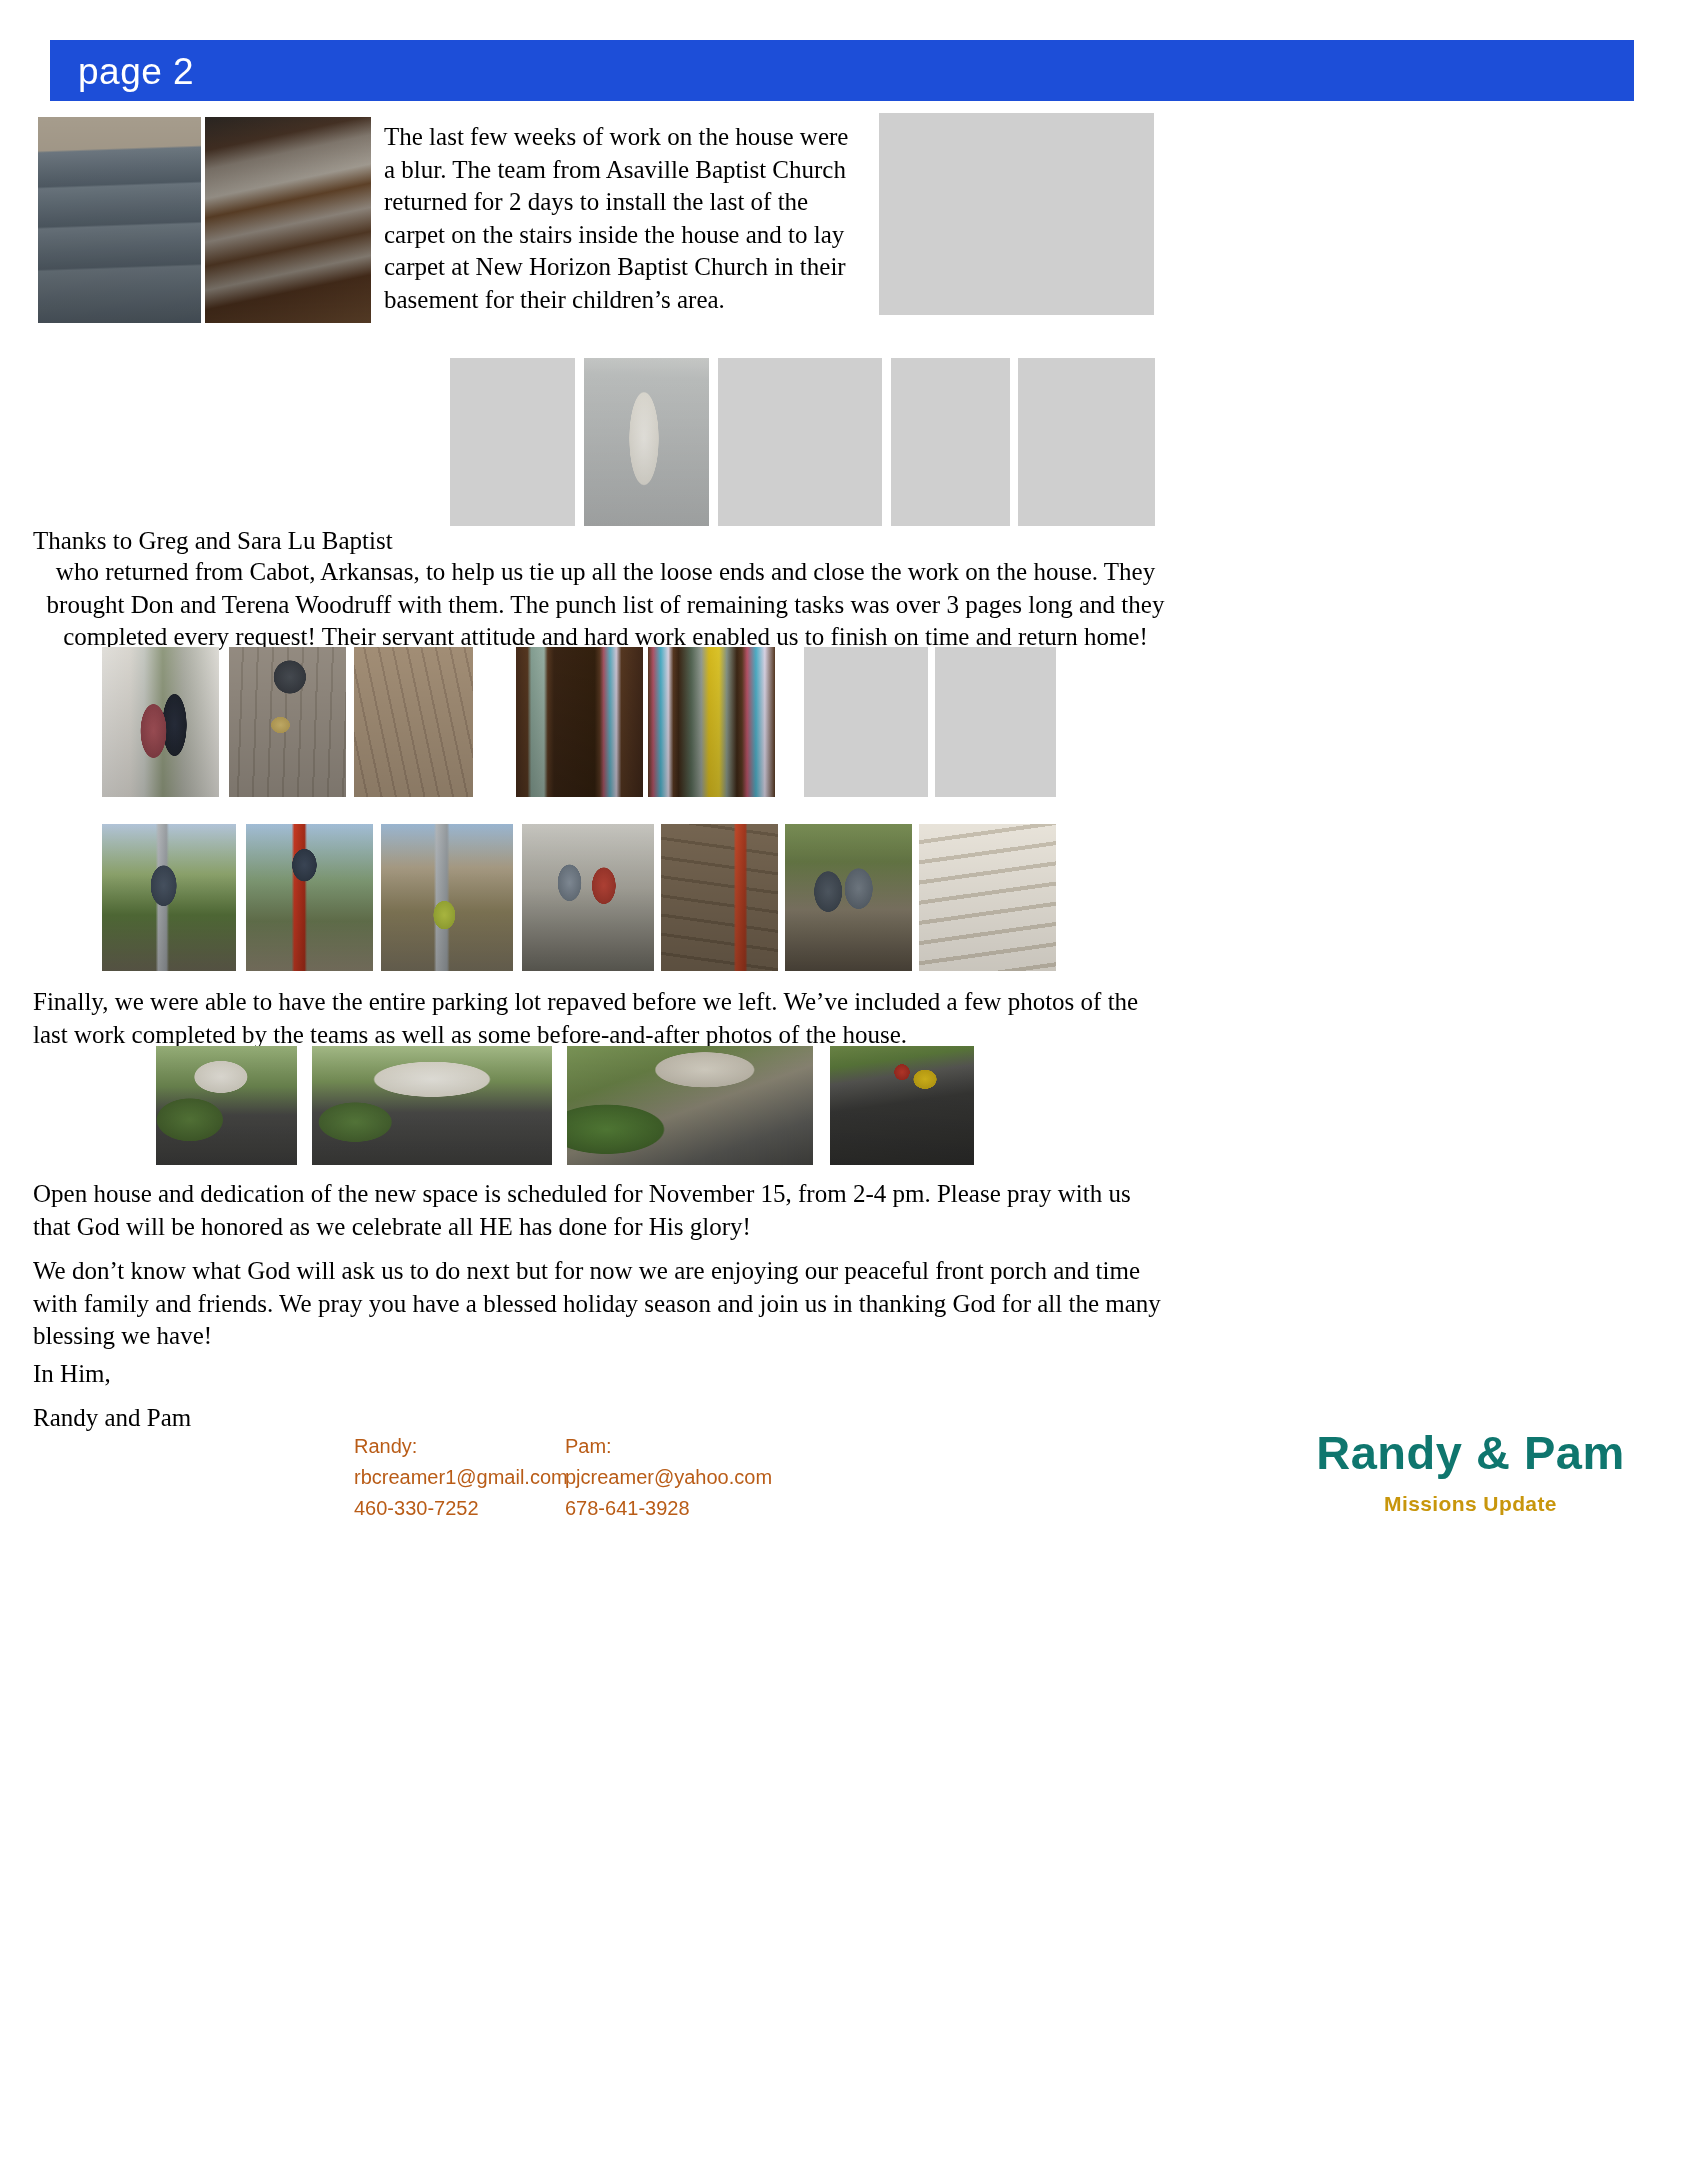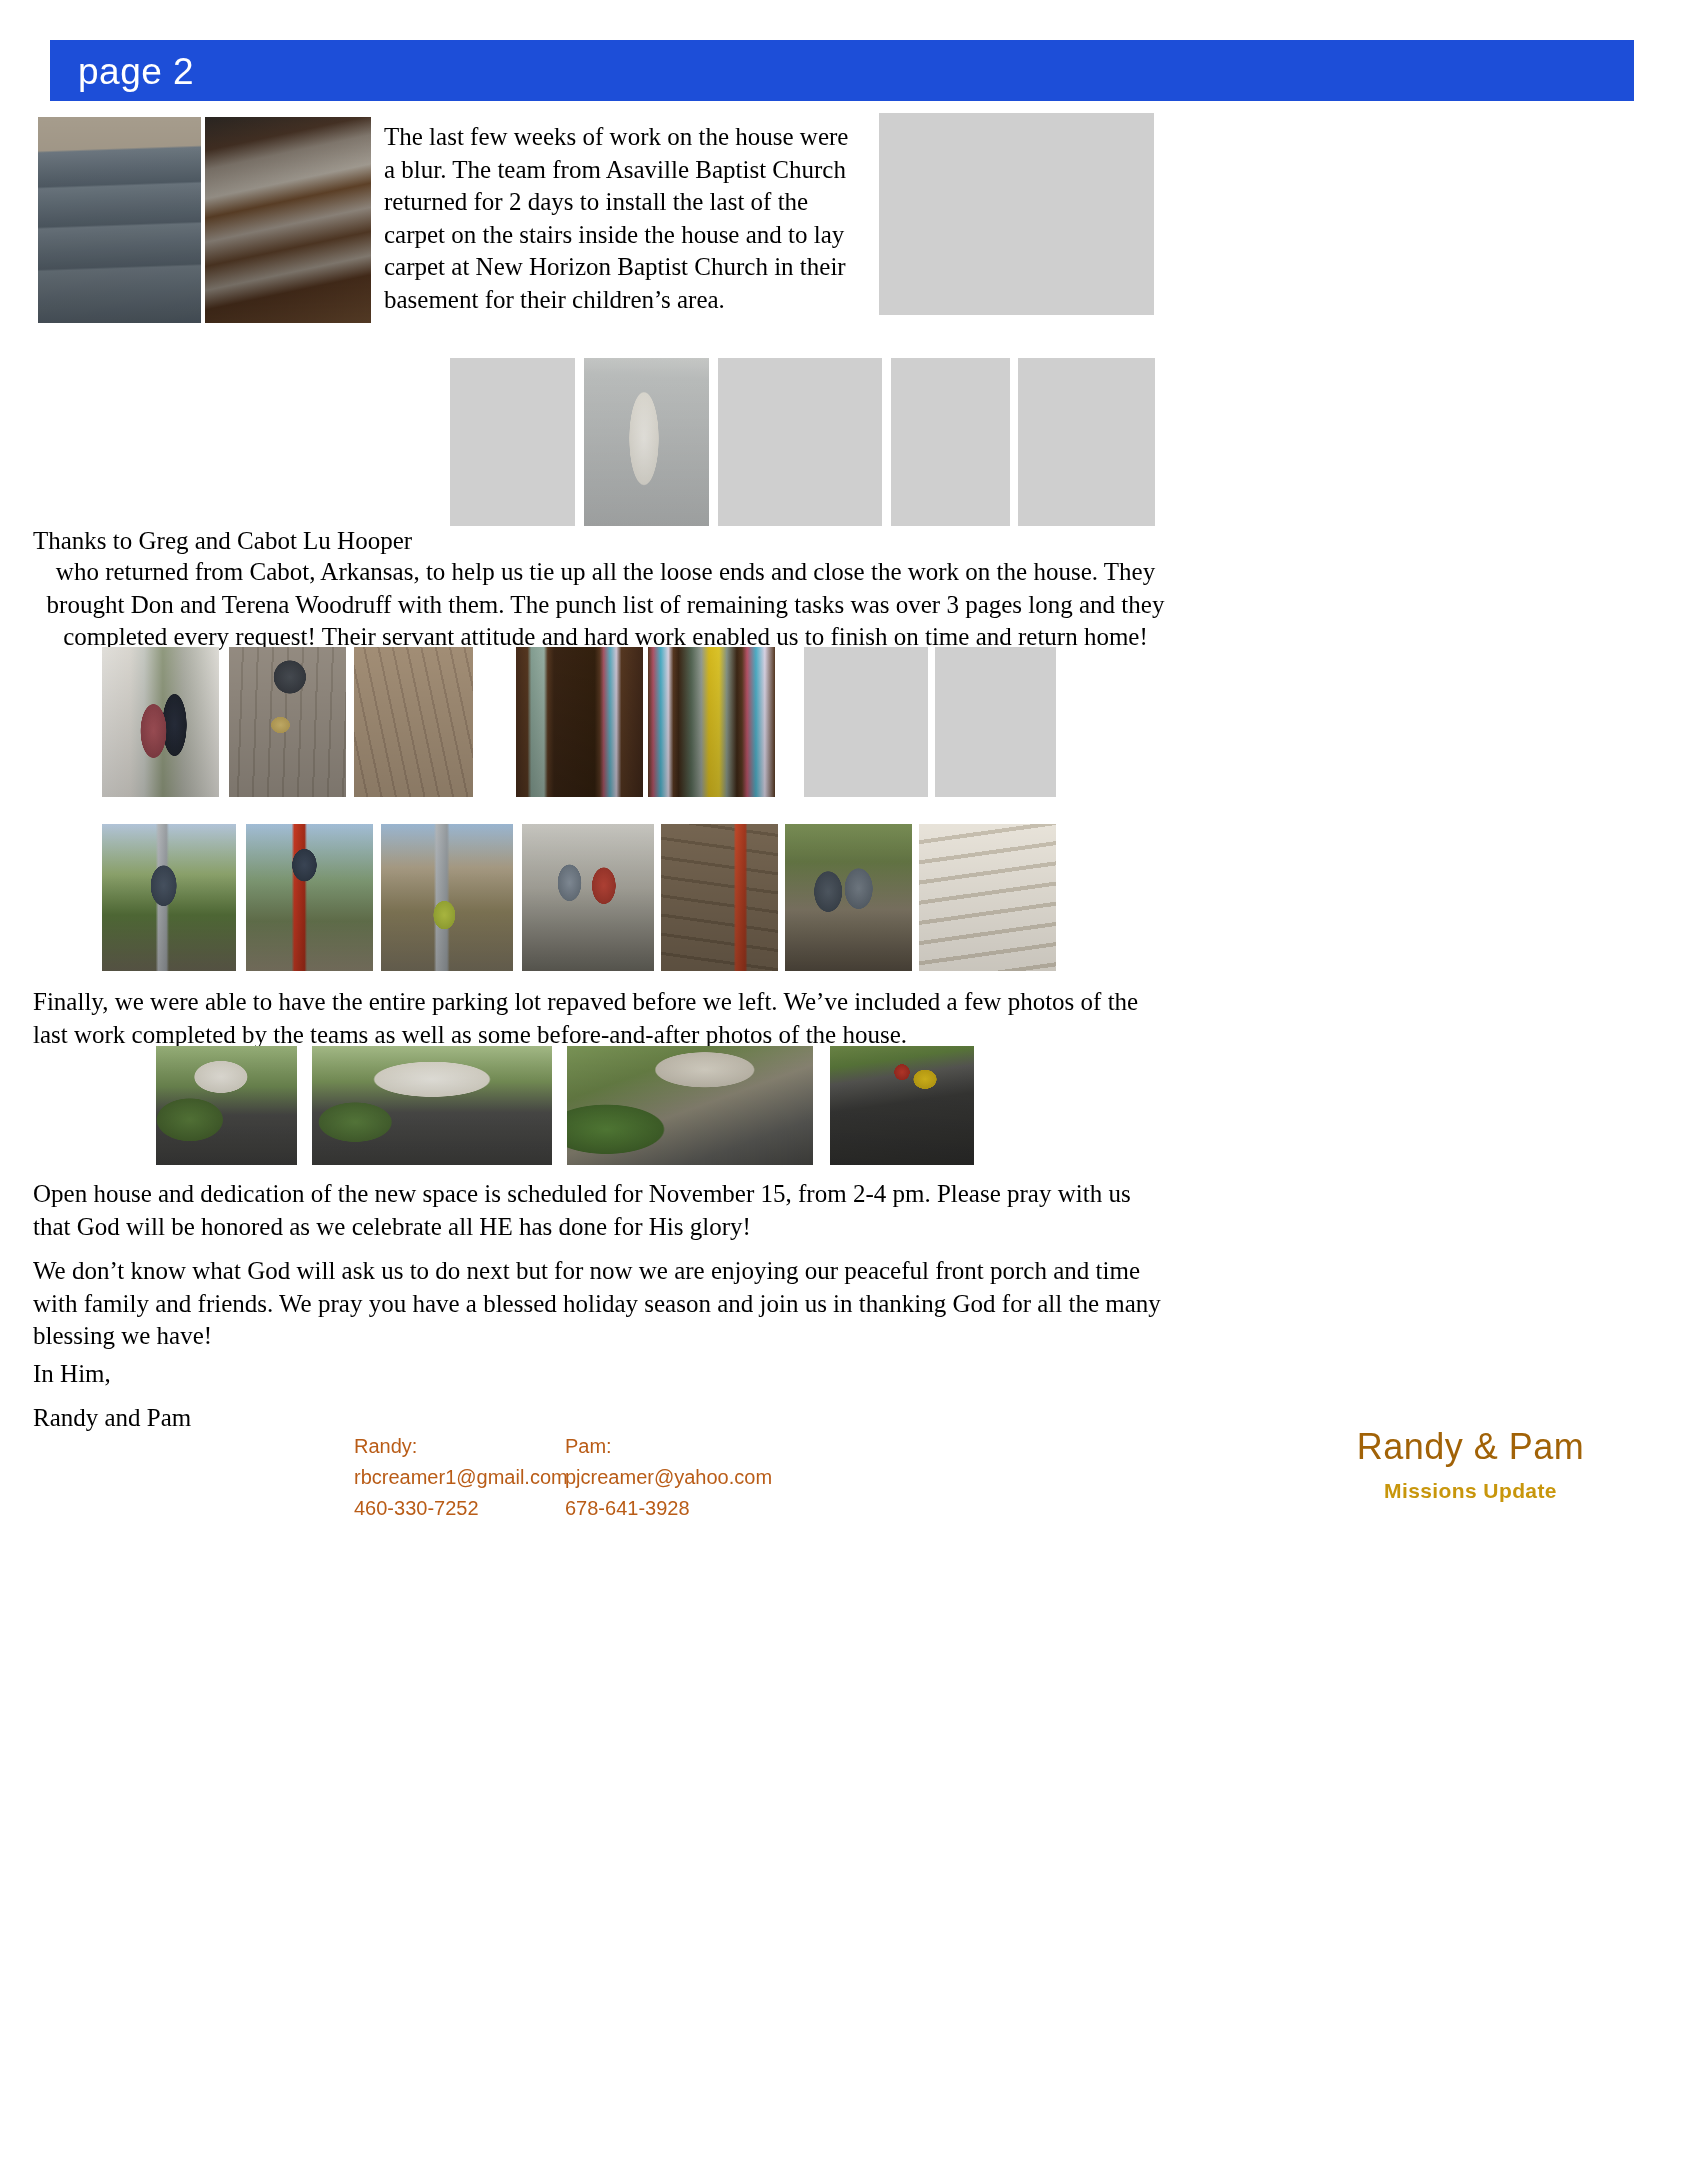--- a/index.html
+++ b/index.html
@@ -68,23 +68,23 @@
     color: #b95c17;
     font-size: 20px;
     line-height: 1.55;
   }
   .brand {
     position: absolute;
     text-align: center;
     font-family: "Liberation Sans", "DejaVu Sans", sans-serif;
   }
   .brand-name {
-    color: #a16207;
-    font-size: 36px;
-    font-weight: normal;
+    color: #0f766e;
+    font-size: 47px;
+    font-weight: bold;
     letter-spacing: 0.5px;
     line-height: 1.15;
   }
   .brand-sub {
     color: #c8960c;
     font-size: 21px;
     font-weight: bold;
     letter-spacing: 0.4px;
     line-height: 1.2;
     margin-top: 11px;
@@ -305,21 +305,21 @@
 
   <div class="photo ph-carpetteam" style="left:879px; top:113px; width:275px; height:202px;"></div>
 
 
   <div class="photo ph-sheet1" style="left:450px; top:358px; width:125px; height:168px;"></div>
   <div class="photo ph-sheet2" style="left:584px; top:358px; width:125px; height:168px;"></div>
   <div class="photo ph-sheet3" style="left:718px; top:358px; width:164px; height:168px;"></div>
   <div class="photo ph-sheet4" style="left:891px; top:358px; width:119px; height:168px;"></div>
   <div class="photo ph-sheet5" style="left:1018px; top:358px; width:137px; height:168px;"></div>
 
-  <div class="para" style="left:33px; top:525px; width:396px;">Thanks to Greg and Cabot Lu Hooper</div>
+  <div class="para" style="left:33px; top:525px; width:396px;">Thanks to Greg and Sara Lu Baptist</div>
   <div class="para" style="left:41px; top:556px; width:1129px;text-align:center;">who returned from Cabot, Arkansas, to help us tie up all the loose ends and close the work on the house.  They brought Don and Terena Woodruff with them. The punch list of remaining tasks was over 3 pages long and they completed every request!  Their servant attitude and hard work enabled us to finish on time and return home!</div>
 
   <div class="photo ph-deck1" style="left:102px; top:647px; width:117px; height:150px;"></div>
   <div class="photo ph-deck2" style="left:229px; top:647px; width:117px; height:150px;"></div>
   <div class="photo ph-deck3" style="left:354px; top:647px; width:119px; height:150px;"></div>
 
   <div class="photo ph-door1" style="left:516px; top:647px; width:127px; height:150px;"></div>
   <div class="photo ph-door2" style="left:648px; top:647px; width:127px; height:150px;"></div>
 
   <div class="photo ph-closet1" style="left:804px; top:647px; width:124px; height:150px;"></div>

